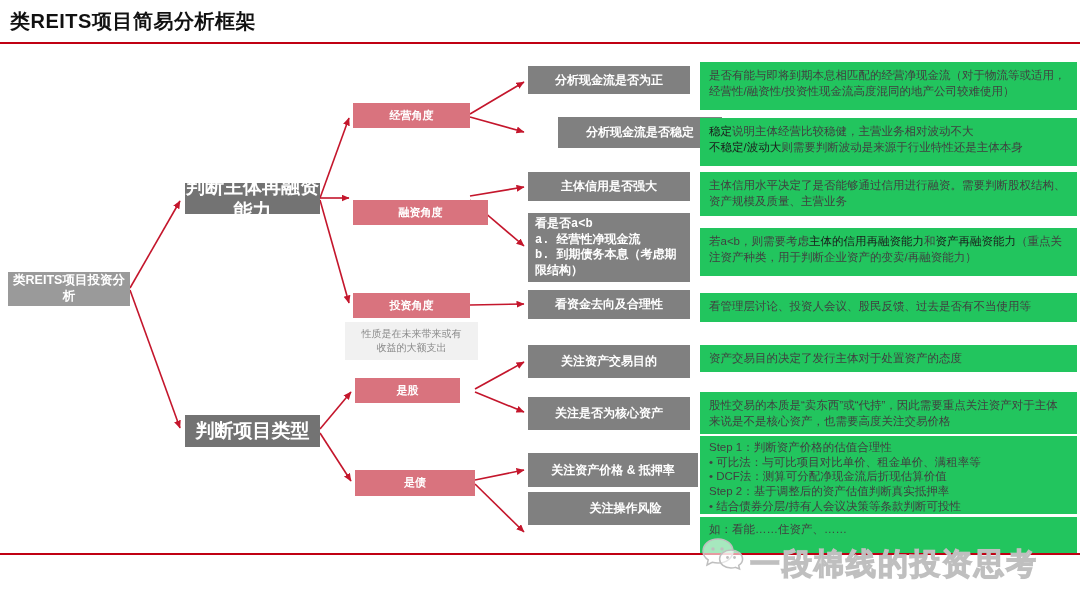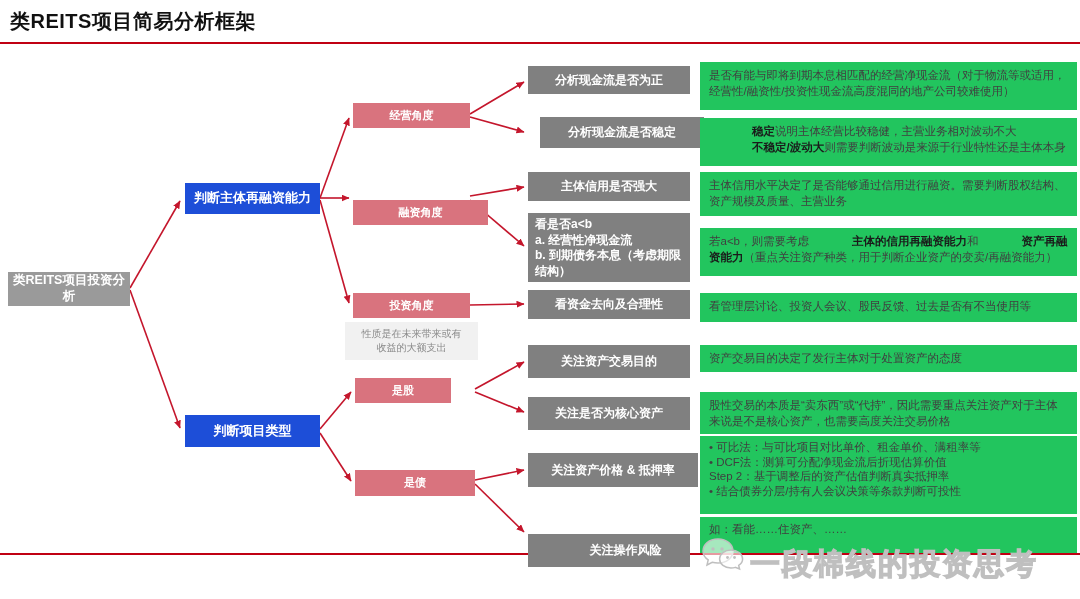--- a/index.html
+++ b/index.html
@@ -11,36 +11,36 @@
   .title{
     left:10px;top:8px;font-size:20px;font-weight:bold;color:#111111;letter-spacing:.5px;
   }
   .redline{left:0;width:1080px;height:2px;background:#c00013;}
   svg.connectors{left:0;top:0;z-index:1;}
   .node{
     z-index:2;display:flex;align-items:center;justify-content:center;
     color:#ffffff;font-weight:bold;text-align:center;line-height:1.25;
   }
   .node-gray{background:#9a9a9a;font-size:12.5px;}
-  .node-darkred{background:#1d4ed8;font-size:13px;}
+  .node-darkred{background:#737373;font-size:19px;}
   .node-pink{background:#d9737e;font-size:11px;}
   .node-mgray{background:#808080;font-size:12px;}
   .node-mgray.multiline{
     flex-direction:column;align-items:flex-start;justify-content:flex-start;
     text-align:left;padding:4px 7px;line-height:1.3;
   }
   .note{
     z-index:2;background:#f1f1f1;color:#8a8a8a;font-size:10px;line-height:1.45;
     display:flex;flex-direction:column;align-items:center;justify-content:center;text-align:right;
   }
   .desc{
     z-index:2;background:#22c55e;color:#404040;font-size:11.5px;line-height:1.42;
     padding:5px 9px;text-align:left;
   }
-  .desc .b{font-weight:bold;color:#1a1a1a;margin-left:43px;}
+  .desc .b{font-weight:normal;color:#1a1a1a;}
   .desc.steps{line-height:1.28;padding:4px 9px;}
   .watermark{
     z-index:10;left:700px;top:524px;display:flex;align-items:center;gap:6px;
   }
   .wm-text{
     font-size:30px;font-weight:bold;letter-spacing:2px;white-space:nowrap;
     color:rgba(255,255,255,0.25);
     -webkit-text-stroke:1.2px #bfbfbf;
     text-shadow:0 0 1px #d0d0d0;
     margin-top:20px;
@@ -83,36 +83,36 @@
 <div class="abs node node-darkred" style="left:185px;top:183px;width:135px;height:31px;">判断主体再融资能力</div>
 <div class="abs node node-darkred" style="left:185px;top:415px;width:135px;height:32px;">判断项目类型</div>
 
 <div class="abs node node-pink" style="left:353px;top:103px;width:117px;height:25px;">经营角度</div>
 <div class="abs node node-pink" style="left:353px;top:200px;width:135px;height:25px;">融资角度</div>
 <div class="abs node node-pink" style="left:353px;top:293px;width:117px;height:25px;">投资角度</div>
 <div class="abs note" style="left:345px;top:322px;width:133px;height:38px;">
   <span>性质是在未来带来或有</span>
   <span>收益的大额支出</span>
 </div>
-<div class="abs node node-pink" style="left:355px;top:378px;width:96px;height:25px;">是股</div>
+<div class="abs node node-pink" style="left:355px;top:378px;width:105px;height:25px;">是股</div>
 <div class="abs node node-pink" style="left:355px;top:470px;width:120px;height:26px;">是债</div>
 
 <div class="abs node node-mgray" style="left:528px;top:66px;width:162px;height:28px;">分析现金流是否为正</div>
-<div class="abs node node-mgray" style="left:540px;top:117px;width:164px;height:31px;">分析现金流是否稳定</div>
+<div class="abs node node-mgray" style="left:558px;top:117px;width:164px;height:31px;">分析现金流是否稳定</div>
 <div class="abs node node-mgray" style="left:528px;top:172px;width:162px;height:29px;">主体信用是否强大</div>
-<div class="abs node node-mgray multiline" style="left:528px;top:213px;width:162px;height:69px;">
+<div class="abs node node-mgray multiline" style="left:528px;top:213px;width:162px;height:69px;font-family:Liberation Mono, monospace;">
   <div>看是否a&lt;b</div>
   <div>a. 经营性净现金流</div>
   <div>b. 到期债务本息（考虑期限结构）</div>
 </div>
 <div class="abs node node-mgray" style="left:528px;top:290px;width:162px;height:29px;">看资金去向及合理性</div>
 <div class="abs node node-mgray" style="left:528px;top:345px;width:162px;height:33px;">关注资产交易目的</div>
 <div class="abs node node-mgray" style="left:528px;top:397px;width:162px;height:33px;">关注是否为核心资产</div>
 <div class="abs node node-mgray" style="left:528px;top:453px;width:170px;height:34px;">关注资产价格 &amp; 抵押率</div>
-<div class="abs node node-mgray" style="left:528px;top:534px;width:162px;height:33px;padding-left:33px;">关注操作风险</div>
+<div class="abs node node-mgray" style="left:528px;top:492px;width:162px;height:33px;padding-left:33px;">关注操作风险</div>
 
 <div class="abs desc" style="left:700px;top:62px;width:377px;height:48px;">是否有能与即将到期本息相匹配的经营净现金流（对于物流等或适用，经营性/融资性/投资性现金流高度混同的地产公司较难使用）</div>
 
 <div class="abs desc" style="left:700px;top:118px;width:377px;height:48px;">
   <span class="b">稳定</span><span>说明主体经营比较稳健，主营业务相对波动不大</span><br>
   <span class="b">不稳定/波动大</span><span>则需要判断波动是来源于行业特性还是主体本身</span>
 </div>
 
 <div class="abs desc" style="left:700px;top:172px;width:377px;height:44px;">主体信用水平决定了是否能够通过信用进行融资。需要判断股权结构、资产规模及质量、主营业务</div>
 
@@ -120,20 +120,21 @@
   <span>若a&lt;b，则需要考虑</span><span class="b">主体的信用再融资能力</span><span>和</span><span class="b">资产再融资能力</span><span>（重点关注资产种类，用于判断企业资产的变卖/再融资能力）</span>
 </div>
 
 <div class="abs desc" style="left:700px;top:293px;width:377px;height:29px;">看管理层讨论、投资人会议、股民反馈、过去是否有不当使用等</div>
 
 <div class="abs desc" style="left:700px;top:345px;width:377px;height:27px;">资产交易目的决定了发行主体对于处置资产的态度</div>
 
 <div class="abs desc" style="left:700px;top:392px;width:377px;height:42px;">股性交易的本质是“卖东西”或“代持”，因此需要重点关注资产对于主体来说是不是核心资产，也需要高度关注交易价格</div>
 
 <div class="abs desc steps" style="left:700px;top:436px;width:377px;height:78px;">
+  <div>Step 1：判断资产价格的估值合理性</div>
   <div>•   可比法：与可比项目对比单价、租金单价、满租率等</div>
   <div>•   DCF法：测算可分配净现金流后折现估算价值</div>
   <div>Step 2：基于调整后的资产估值判断真实抵押率</div>
   <div>•   结合债券分层/持有人会议决策等条款判断可投性</div>
 </div>
 
 <div class="abs desc" style="left:700px;top:517px;width:377px;height:36px;line-height:1.3;">
   <div>如：看能……住资产、……</div>
 </div>
 

